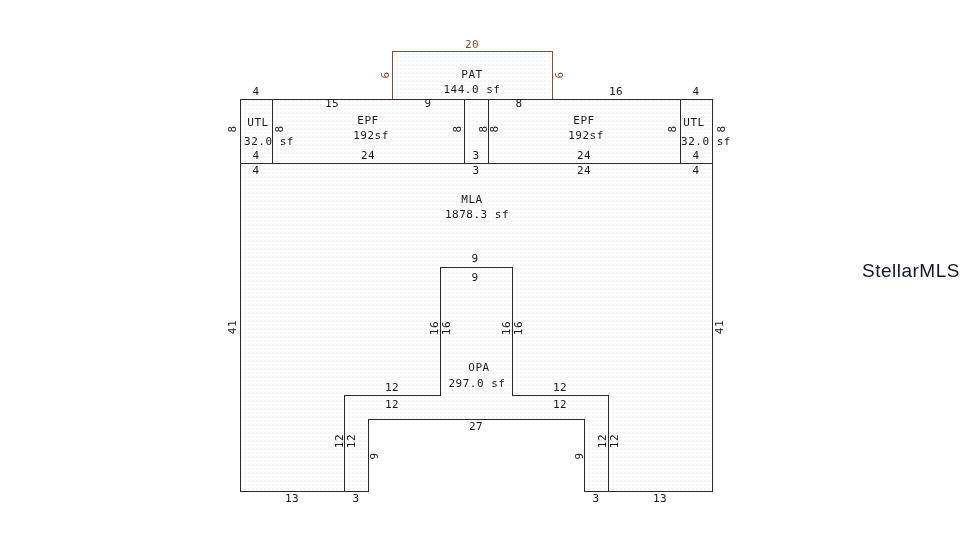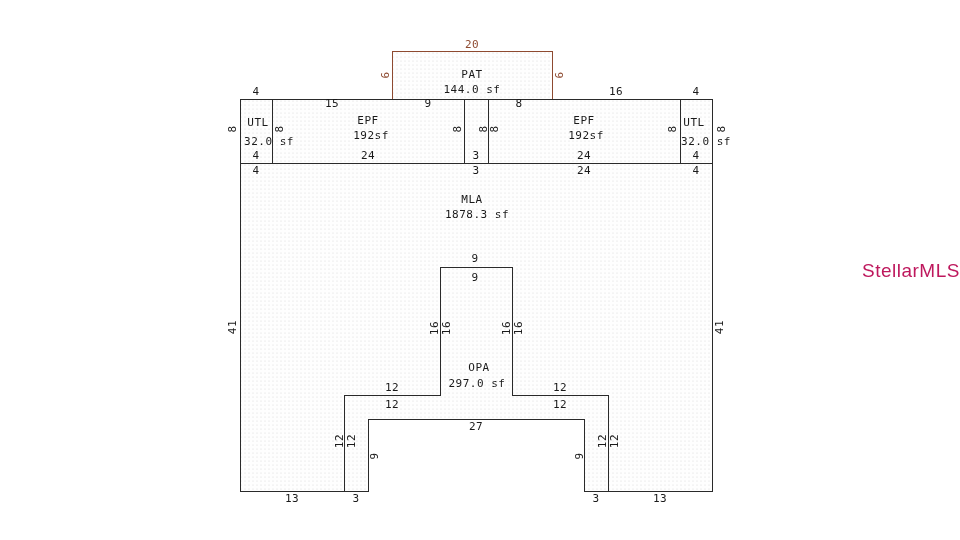--- a/index.html
+++ b/index.html
@@ -127,15 +127,15 @@
         <text x="476" y="426" fill="#1a1a1a">27</text>
         <text x="374" y="456" transform="rotate(-90 374 456)" fill="#1a1a1a">9</text>
         <text x="579" y="456" transform="rotate(-90 579 456)" fill="#1a1a1a">9</text>
         <text x="292" y="498" fill="#1a1a1a">13</text>
         <text x="356" y="498" fill="#1a1a1a">3</text>
         <text x="596" y="498" fill="#1a1a1a">3</text>
         <text x="660" y="498" fill="#1a1a1a">13</text>
       </g>
   </svg>
 
-  <div class="watermark" style="color: #be185d;">StellarMLS</div>
+  <div class="watermark" style="color: #0f172a;">StellarMLS</div>
 
 </div>
 
 </body></html>

